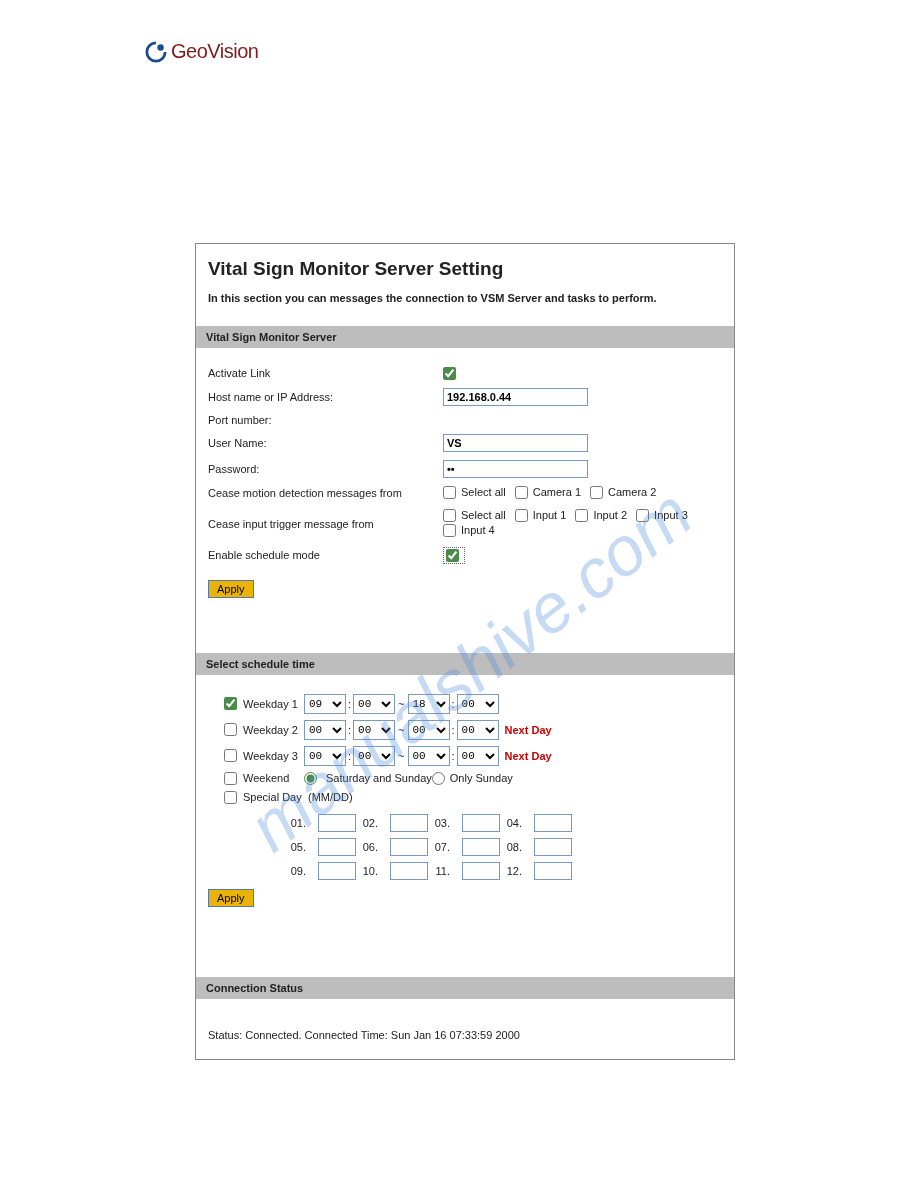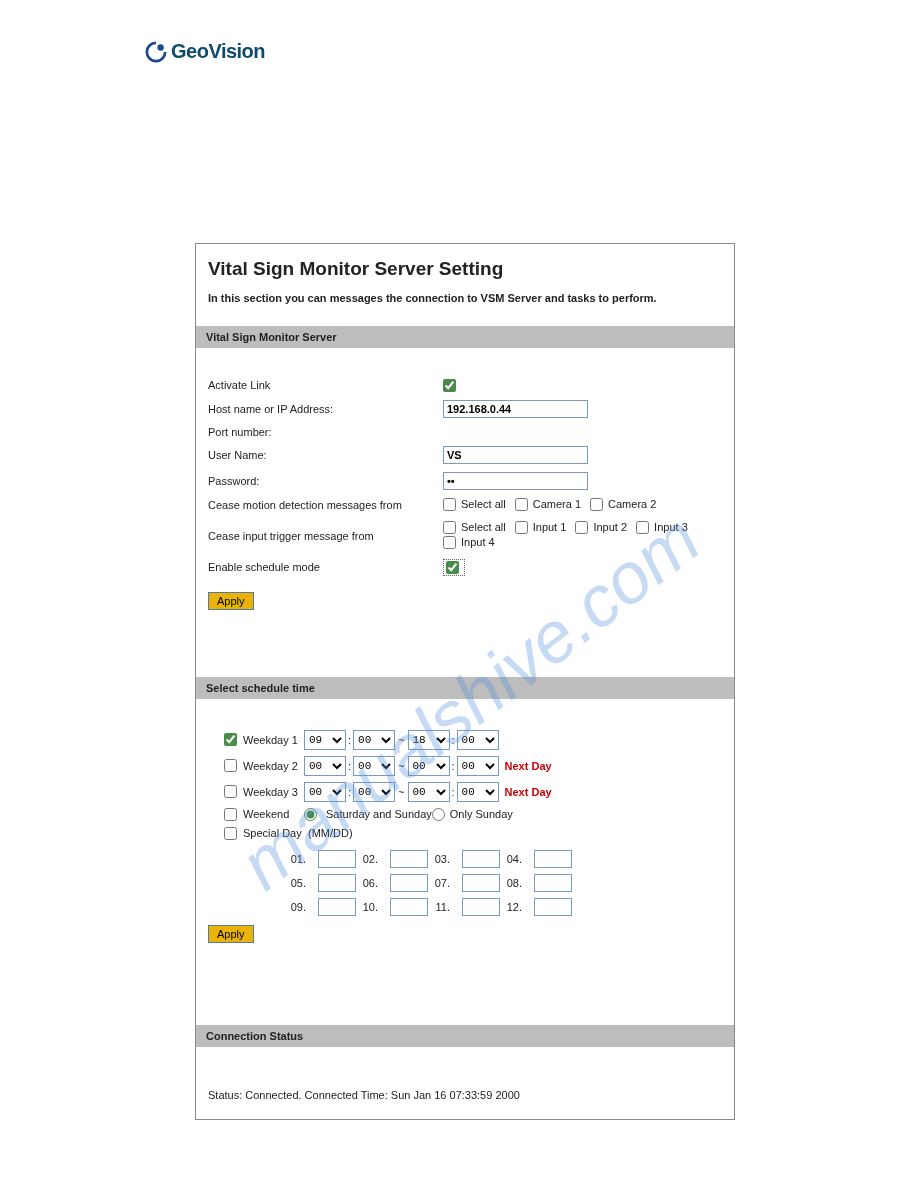--- a/index.html
+++ b/index.html
@@ -21,22 +21,22 @@
     margin-bottom: 180px;
   }
   .logo-mark {
     width: 22px;
     height: 22px;
     position: relative;
   }
   .logo-mark svg { display: block; }
   .logo-text {
     font-size: 20px;
-    font-weight: bold;
-    color: #0c4a6e;
+    font-weight: normal;
+    color: #7f1d1d;
     letter-spacing: -0.5px;
   }
   .panel {
     width: 540px;
     border: 1px solid #888;
     margin-left: 50px;
     font-size: 11px;
     color: #222;
     position: relative;
   }
@@ -49,21 +49,21 @@
   .subtitle {
     font-weight: bold;
     font-size: 11px;
     margin-bottom: 22px;
   }
   .section-header {
     background: #bdbdbd;
     font-weight: bold;
     font-size: 11px;
     padding: 5px 10px;
-    margin: 12px -12px;
+    margin: 0 -12px;
   }
   .form-row {
     display: flex;
     align-items: center;
     padding: 4px 0;
   }
   .form-label {
     width: 235px;
     flex-shrink: 0;
   }

